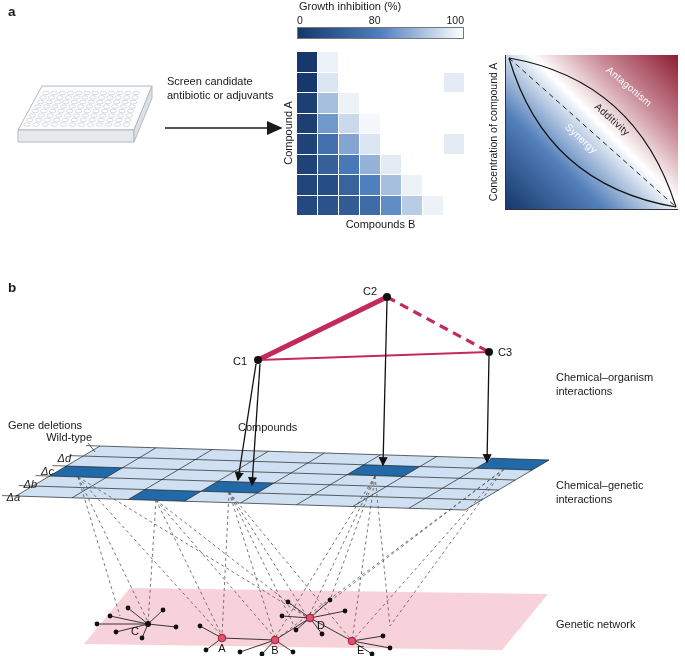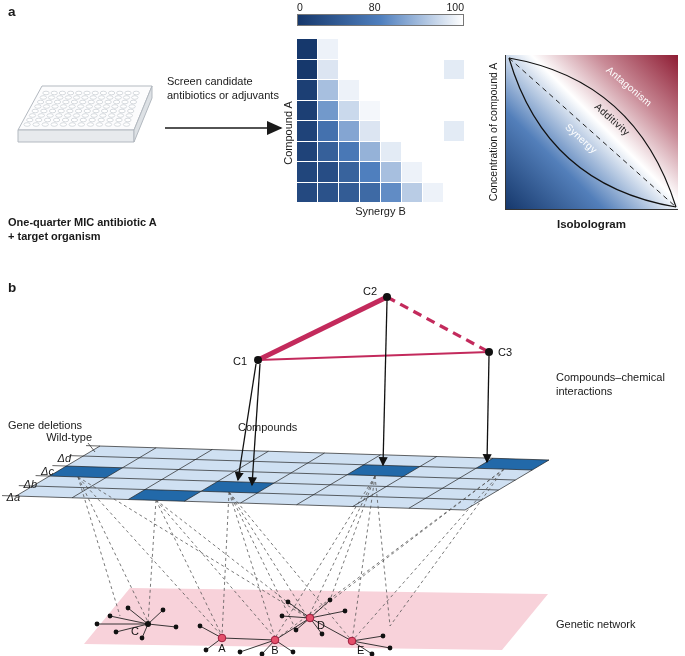--- a/index.html
+++ b/index.html
@@ -160,36 +160,33 @@
         <ellipse cx="62.3" cy="56.5" rx="3.2" ry="1.8" class="well"></ellipse>
         <ellipse cx="71.3" cy="56.5" rx="3.2" ry="1.8" class="well"></ellipse>
         <ellipse cx="80.4" cy="56.5" rx="3.2" ry="1.8" class="well"></ellipse>
         <ellipse cx="89.4" cy="56.5" rx="3.2" ry="1.8" class="well"></ellipse>
         <ellipse cx="98.5" cy="56.5" rx="3.2" ry="1.8" class="well"></ellipse>
         <ellipse cx="107.5" cy="56.5" rx="3.2" ry="1.8" class="well"></ellipse>
         <ellipse cx="116.5" cy="56.5" rx="3.2" ry="1.8" class="well"></ellipse>
       </g>
   </svg>
 
-  <div class="abs bold" style="left:8px;top:215px;width:190px;line-height:14px">
-    <div>One-quarter MIC antibiotic A</div>
-    <div>+ target organism</div>
-  </div>
-
-  <div class="abs" style="left:167px;top:74px;width:112px;line-height:14px">Screen candidate antibiotics or adjuvants</div>
+
+  <div class="abs" style="left:167px;top:74px;width:112px;line-height:14px">Screen candidate antibiotic or adjuvants</div>
   <svg class="abs" style="left:163px;top:116px" width="132" height="24">
     <defs>
       <marker id="ah" markerWidth="10" markerHeight="9" refX="9" refY="4.5" orient="auto">
         <path d="M0,0 L10,4.5 L0,9 Z" fill="#1a1a1a"></path>
       </marker>
     </defs>
     <line x1="2" y1="12" x2="118" y2="12" class="black-arrow" marker-end="url(#ah)"></line>
   </svg>
 
   <div id="cb-group">
+    <div id="legend-title">Growth inhibition (%)</div>
     <div id="scale-ticks">
       <span>0</span>
       <span>80</span>
       <span>100</span>
     </div>
     <div id="grad-bar" style="background: linear-gradient(to right, rgb(22, 56, 108) 0%, rgb(79, 127, 190) 50%, rgb(255, 255, 255) 100%);"></div>
     <div id="heatmap">
         <div class="hm-cell" style="background: rgb(22, 56, 108);"></div>
         <div class="hm-cell" style="background: rgb(237, 242, 249);"></div>
         <div class="hm-cell" style="background: rgb(255, 255, 255);"></div>
@@ -248,36 +245,35 @@
         <div class="hm-cell" style="background: rgb(255, 255, 255);"></div>
         <div class="hm-cell" style="background: rgb(36, 73, 128);"></div>
         <div class="hm-cell" style="background: rgb(43, 82, 138);"></div>
         <div class="hm-cell" style="background: rgb(51, 92, 149);"></div>
         <div class="hm-cell" style="background: rgb(62, 106, 165);"></div>
         <div class="hm-cell" style="background: rgb(97, 140, 197);"></div>
         <div class="hm-cell" style="background: rgb(185, 204, 229);"></div>
         <div class="hm-cell" style="background: rgb(237, 242, 249);"></div>
         <div class="hm-cell" style="background: rgb(255, 255, 255);"></div>
       </div>
-    <div class="hm-xlabel">Synergy B</div>
+    <div class="hm-xlabel">Compounds B</div>
   </div>
   <div class="vlabel" style="left:238px;top:127px;width:100px">Compound A</div>
 
   <div id="iso-group">
     <div id="iso-plot" style="background: linear-gradient(45deg, rgb(22, 56, 108) 0%, rgb(83, 127, 186) 30%, rgb(255, 255, 255) 55%, rgb(201, 139, 151) 75%, rgb(142, 28, 51) 100%);">
       <svg width="173" height="155" viewBox="0 0 173 155">
         <line x1="3" y1="3" x2="170" y2="152" class="iso-dash"></line>
         <path d="M3,3 Q130,25 170,152" class="iso-curve"></path>
         <path d="M3,3 Q40,130 170,152" class="iso-curve"></path>
         <text x="121" y="34" text-anchor="middle" transform="rotate(40 121 34)" class="iso-label white">Antagonism</text>
         <text x="104" y="67" text-anchor="middle" transform="rotate(42 104 67)" class="iso-label dark">Additivity</text>
         <text x="73" y="86" text-anchor="middle" transform="rotate(42 73 86)" class="iso-label white">Synergy</text>
       </svg>
     </div>
-    <div class="iso-caption bold">Isobologram</div>
   </div>
   <div class="vlabel" style="left:413px;top:126px;width:160px;font-size:10.5px">Concentration of compound A</div>
 
   <div class="panel-label" style="left:8px;top:280px">b</div>
 
   <svg class="abs" style="left:0;top:286px" width="685" height="370" viewBox="0 0 685 370">
     <defs>
       <marker id="bh" markerWidth="8" markerHeight="8" refX="6" refY="3.5" orient="auto">
         <path d="M0,0 L7,3.5 L0,7 Z" fill="#111"></path>
       </marker>
@@ -415,16 +411,17 @@
     <circle cx="275" cy="354" r="3.8" class="hub-red"></circle>
     <circle cx="310" cy="332" r="3.8" class="hub-red"></circle>
     <circle cx="352" cy="355" r="3.8" class="hub-red"></circle>
     <text x="139" y="349" text-anchor="end" class="ntext">C</text>
     <text x="222" y="366" text-anchor="middle" class="ntext">A</text>
     <text x="275" y="368" text-anchor="middle" class="ntext">B</text>
     <text x="317" y="343" class="ntext">D</text>
     <text x="357" y="368" class="ntext">E</text>
   </svg>
 
-  <div class="rlabel" style="top:371px">Compounds–chemical interactions</div>
+  <div class="rlabel" style="top:371px">Chemical–organism interactions</div>
+  <div class="rlabel" style="top:479px">Chemical–genetic interactions</div>
   <div class="rlabel" style="top:618px">Genetic network</div>
 
 </div>
 
 </body></html>

